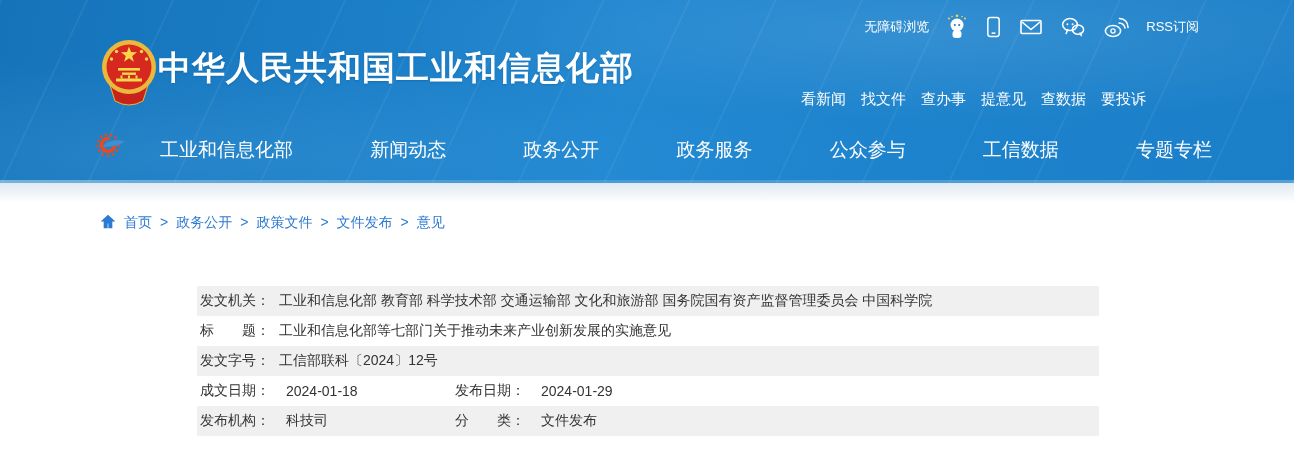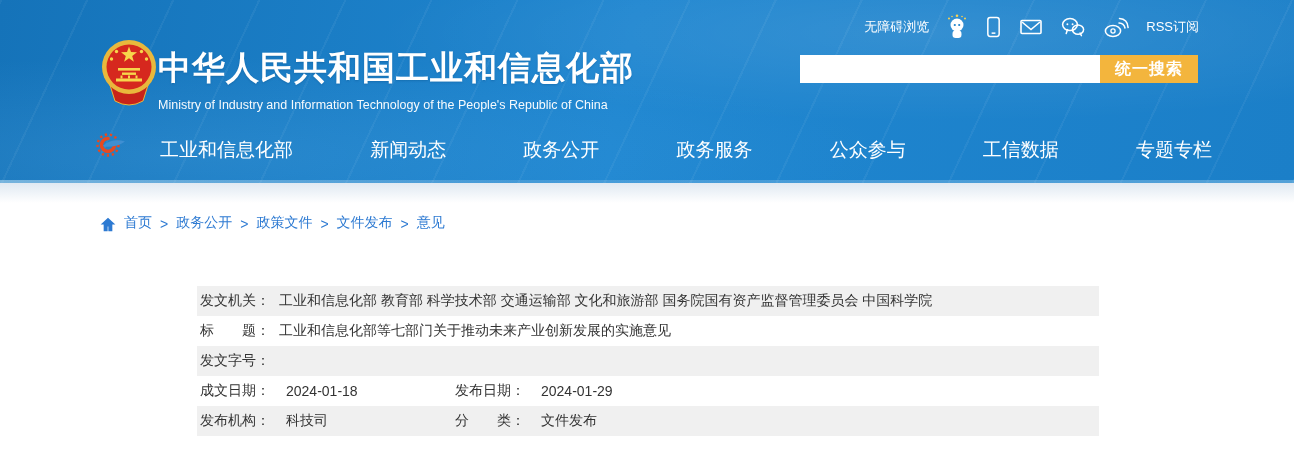--- a/index.html
+++ b/index.html
@@ -58,21 +58,21 @@
     position:absolute; left:160px; right:82px; top:0; height:48px;
     display:flex; justify-content:space-between; align-items:center;
   }
   .nav-item { color:#fff; font-size:19px; text-decoration:none; cursor:pointer; white-space:nowrap; }
 
   .header-fade { width:100%; height:20px; background:linear-gradient(#e0e9f2, #ffffff); }
 
   
   .breadcrumb {
     margin:11px 0 0 100px; height:18px;
-    display:flex; align-items:flex-end; gap:8px;
+    display:flex; align-items:flex-start; gap:8px;
     font-size:14px; color:#2d7ad2;
   }
   .breadcrumb a { color:#2d7ad2; text-decoration:none; cursor:pointer; white-space:nowrap; }
   .breadcrumb .sep { color:#2d7ad2; }
   .home-ico { display:inline-flex; align-items:center; cursor:pointer; }
 
   
   .doc-meta { width:902px; margin:54px 0 0 197px; font-size:14px; color:#333; }
   .meta-row { display:flex; align-items:center; height:30px; padding-left:3px; }
   .meta-row.alt { background:#f0f0f0; }
@@ -151,29 +151,32 @@
           <rect x="18" y="30" width="22" height="2.6" fill="#f7d64b"></rect>
           <rect x="22" y="34.5" width="14" height="2.4" fill="#f7d64b"></rect>
           <rect x="16" y="40.5" width="26" height="3" fill="#f7d64b"></rect>
           <rect x="20.5" y="37.5" width="2" height="3" fill="#f7d64b"></rect>
           <rect x="28" y="37.5" width="2" height="3" fill="#f7d64b"></rect>
           <rect x="35.5" y="37.5" width="2" height="3" fill="#f7d64b"></rect>
         </svg>
       </span>
       <div class="brand-text">
         <div class="site-title">中华人民共和国工业和信息化部</div>
-        <div class="site-subtitle">Ministry of Industry and Information Technology of the People's Republic of China</div>
-      </div>
-    </div>
-
-    <div class="searchbar">
-      <input class="search-input" type="text" placeholder="" style="">
-      <button class="search-button">统一搜索</button>
-    </div>
-
+      </div>
+    </div>
+
+
+    <div class="quick-links">
+      <a>看新闻</a>
+      <a>找文件</a>
+      <a>查办事</a>
+      <a>提意见</a>
+      <a>查数据</a>
+      <a>要投诉</a>
+    </div>
 
     <nav class="mainnav">
       <span class="gear-logo">
         <svg width="34" height="32" viewBox="0 0 34 32">
           <circle cx="14" cy="16" r="10.5" fill="none" stroke="#e8491f" stroke-width="2.4" stroke-dasharray="2.3 2.8"></circle>
           <path d="M14 9.5 a6.5 6.5 0 1 0 6.5 6.5" fill="none" stroke="#e8491f" stroke-width="3.6" stroke-linecap="round"></path>
           <path d="M9 16.5 Q19 8.5 31 12.5 Q23 18.5 10 17.8 Z" fill="#3f8fd2"></path>
         </svg>
       </span>
       <div class="nav-items">
@@ -211,20 +214,21 @@
     <div class="meta-row alt">
       <span class="label">发文机关：</span>
       <span class="value">工业和信息化部 教育部 科学技术部 交通运输部 文化和旅游部 国务院国有资产监督管理委员会 中国科学院</span>
     </div>
     <div class="meta-row">
       <span class="label">标　　题：</span>
       <span class="value">工业和信息化部等七部门关于推动未来产业创新发展的实施意见</span>
     </div>
     <div class="meta-row alt">
       <span class="label">发文字号：</span>
+      <span class="value">工信部联科〔2024〕12号</span>
     </div>
     <div class="meta-row">
       <div class="cell first">
         <span class="label">成文日期：</span>
         <span class="value">2024-01-18</span>
       </div>
       <div class="cell">
         <span class="label">发布日期：</span>
         <span class="value">2024-01-29</span>
       </div>

